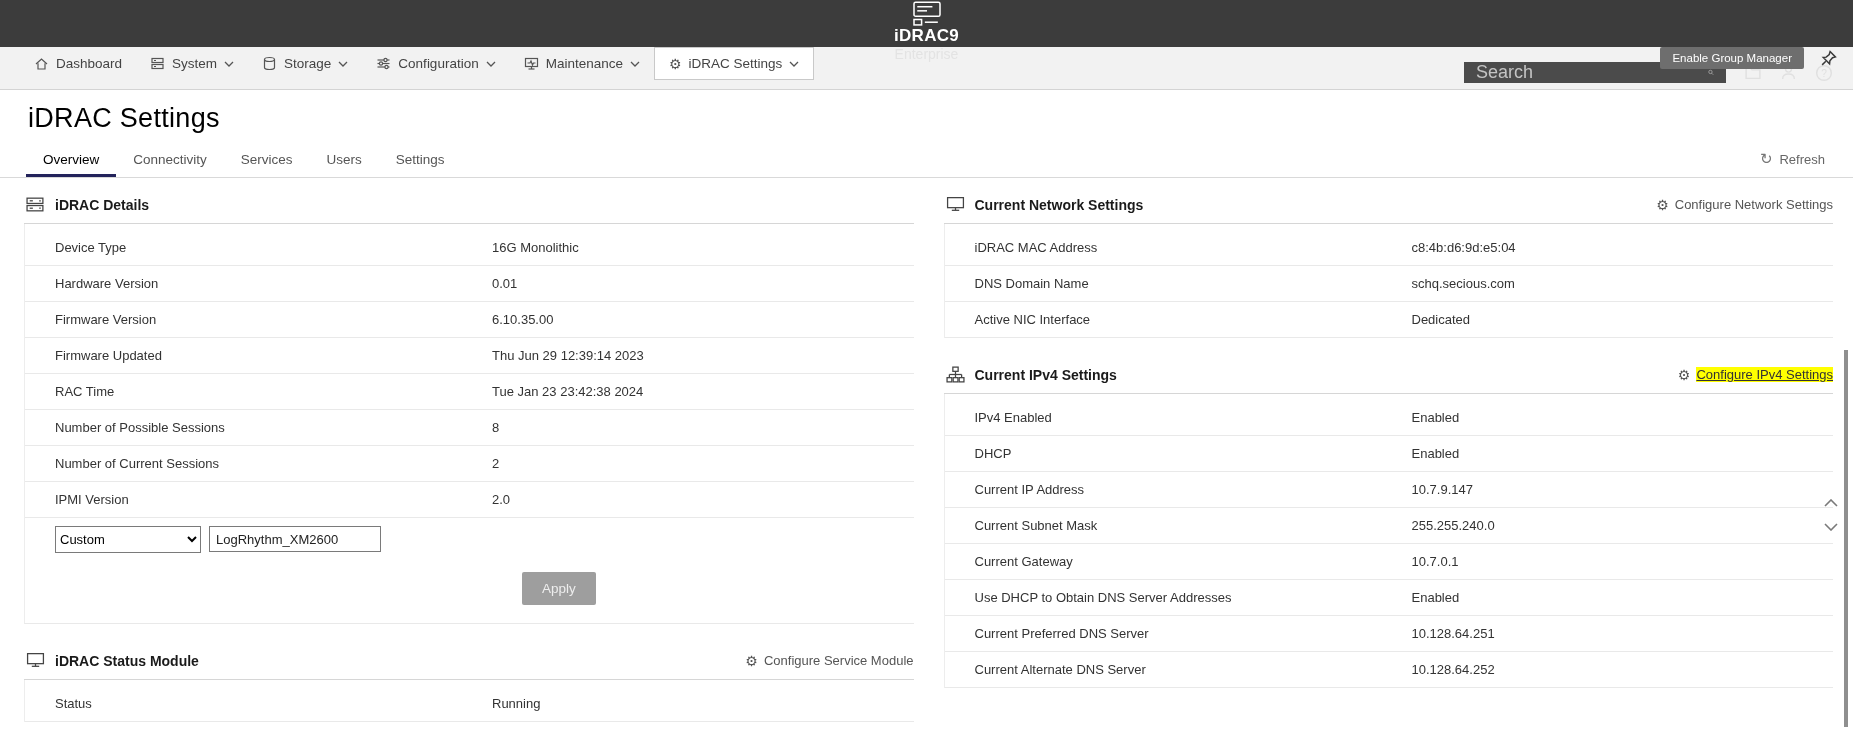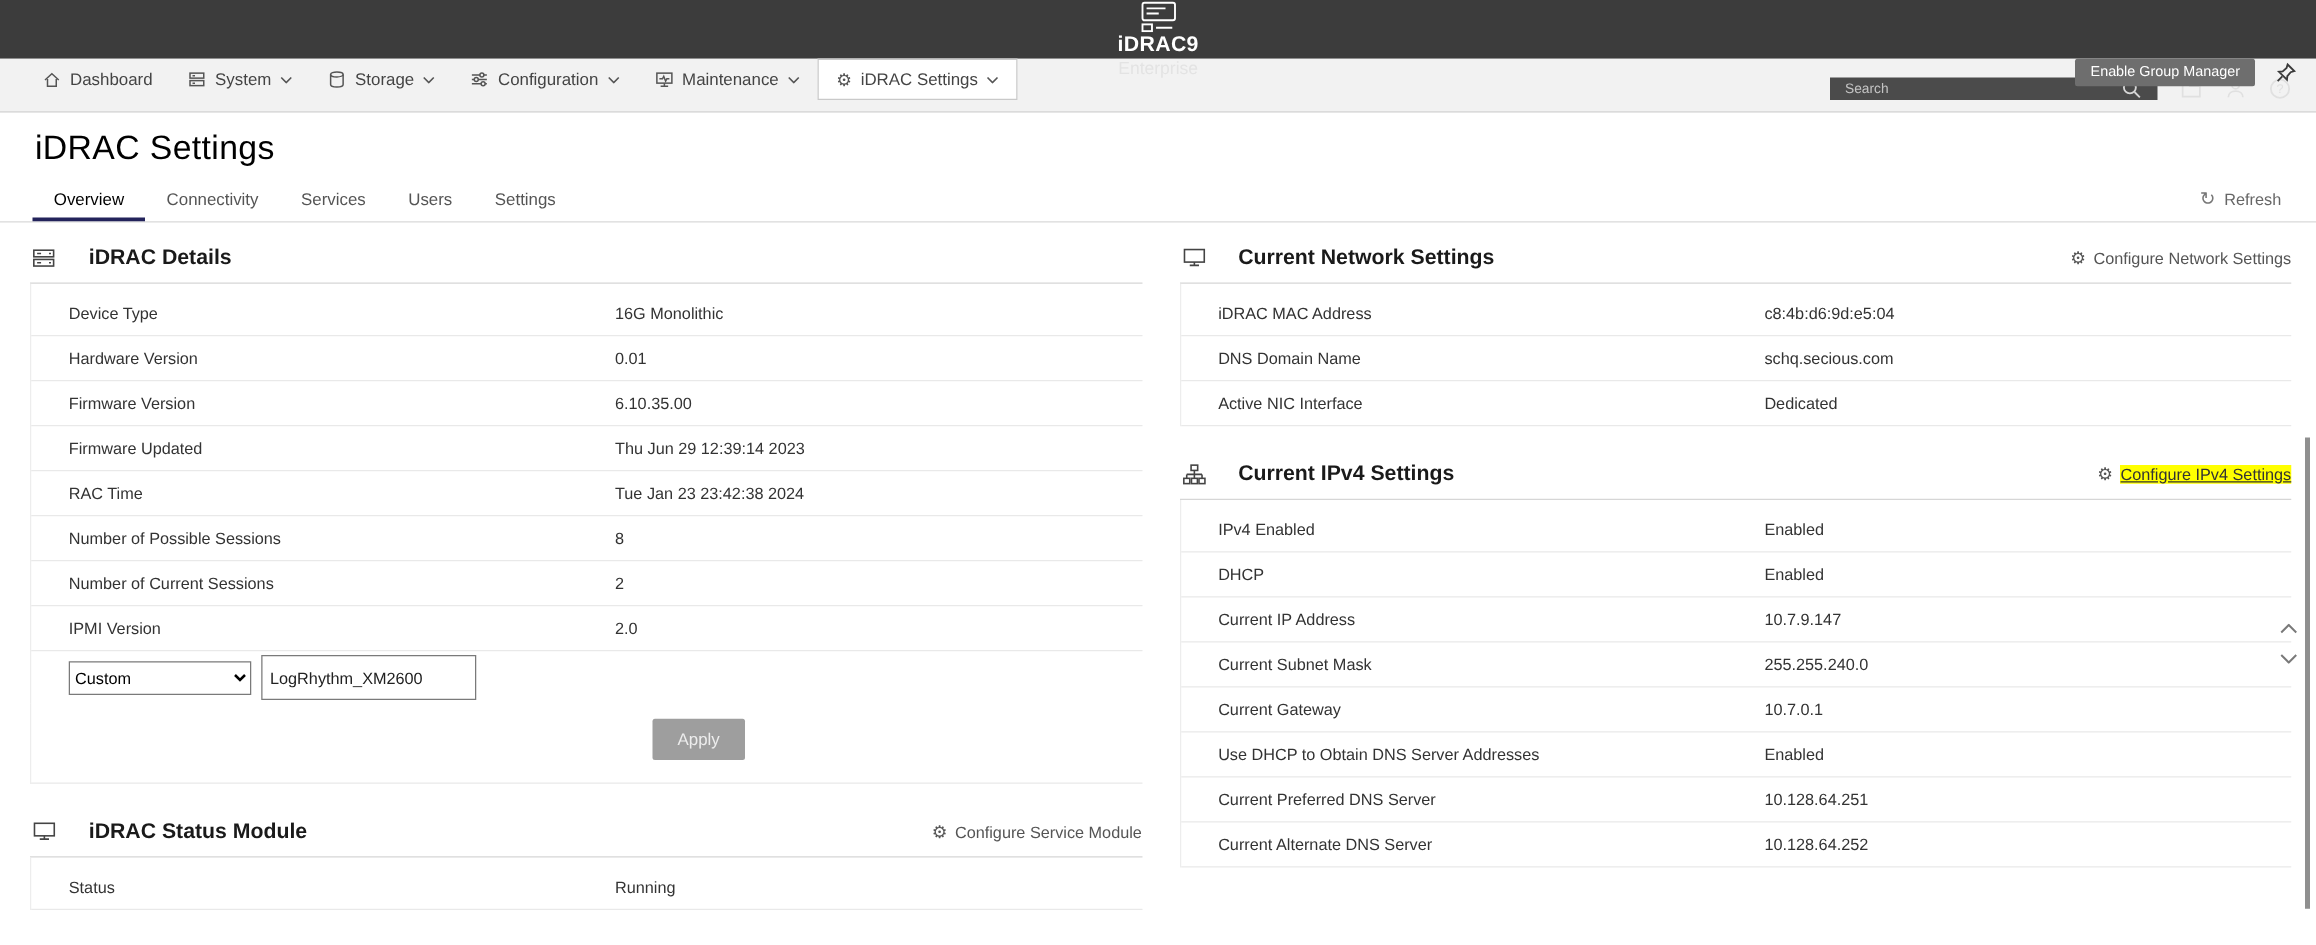--- a/index.html
+++ b/index.html
@@ -10,21 +10,21 @@
   }
 
   
   .topbar { height:47px; background:#3c3c3c; display:flex; align-items:center; color:#fff;flex-direction:column; }
   .logo-wrap { padding:0 10px; display:flex; align-items:center; }
   .brand { font-size:17px; font-weight:bold; letter-spacing:.3px; }
   .brand-divider { width:1px; height:20px; background:#8a8a8a; margin:0 10px; }
   .edition { font-size:14px; color:#e3e3e3; }
   .topbar-right { margin-left:auto; display:flex; align-items:stretch; height:100%; }
   .searchbox { width:262px; background:#4b4b4b; display:flex; align-items:center; padding:0 12px; }
-  .searchbox input { flex:1; background:transparent; border:none; outline:none; color:#ddd; font-size:11px; font-family:inherit; }
+  .searchbox input { flex:1; background:transparent; border:none; outline:none; color:#ddd; font-size:18px; font-family:inherit; }
   .searchbox input::placeholder { color:#c4c4c4; }
   .top-icons { display:flex; align-items:center; gap:18px; padding:0 20px 0 18px; }
 
   
   .navbar { height:43px; background:#f2f2f2; border-bottom:1px solid #d4d4d4; display:flex; align-items:flex-start; padding-left:20px; }
   .nav-item { display:flex; align-items:center; gap:7px; padding:0 14px; height:33px; font-size:13.5px; color:#444; cursor:default; }
   .nav-item.active { background:#fff; border:1px solid #c9c9c9; }
   .nav-right { margin-left:auto; display:flex; align-items:center; gap:16px; padding-right:16px; }
   .group-btn { background:#6e6e6e; color:#fff; border:none; font-size:11.5px; padding:5px 12px; border-radius:2px; font-family:inherit; }
 
@@ -33,33 +33,33 @@
   .tabs { display:flex; align-items:flex-end; border-bottom:1px solid #d9d9d9; margin-top:9px; padding-left:26px; position:relative; }
   .tab { padding:9px 17px 10px; font-size:13.5px; color:#555; }
   .tab.active { color:#000; border-bottom:3px solid #23235b; padding-bottom:7px; }
   .refresh-link { position:absolute; right:28px; bottom:9px; display:flex; align-items:center; gap:7px; color:#666; font-size:13px; }
   .refresh-glyph { font-size:15px; color:#777; }
 
   
   .content { display:flex; gap:30px; padding:0 20px 0 24px; }
   .col { flex:1; min-width:0; }
   .section-header { display:flex; align-items:center; gap:10px; padding:18px 0 10px 2px; border-bottom:1px solid #d6d6d6; }
-  .section-title { font-size:17px; font-weight:bold; color:#1a1a1a;margin-left:16px; }
+  .section-title { font-size:14px; font-weight:bold; color:#1a1a1a; }
   .configure-link { margin-left:auto; display:flex; align-items:center; gap:6px; color:#555; font-size:13px; cursor:pointer; }
   .gear-glyph { font-size:14px; color:#555; }
   .hl { background:#ffff00; text-decoration:underline; color:#333; }
 
   .rows { border-left:1px solid #ededed; padding-top:6px; }
   .row { display:flex; align-items:center; min-height:36px; border-bottom:1px solid #e9e9e9; padding-left:30px; }
   .row.noborder { border-bottom:none; }
   .row-label { width:437px; flex:none; font-size:13px; color:#333; padding-right:10px; }
   .row-value { font-size:13px; color:#333; }
   .control-row { min-height:42px; }
   .titlebar-select { width:146px; height:27px; border:1px solid #7a7a7a; font-size:13px; font-family:inherit; background:#fff; }
-  .titlebar-input { width:172px; height:36px; border:1px solid #7a7a7a; margin-left:8px; padding:0 6px; font-size:13px; font-family:inherit; color:#222; }
+  .titlebar-input { width:172px; height:26px; border:1px solid #7a7a7a; margin-left:8px; padding:0 6px; font-size:13px; font-family:inherit; color:#222; }
   .apply-row { border-bottom:1px solid #e9e9e9; border-left:1px solid #ededed; padding:12px 0 18px 497px; }
   .apply-btn { background:#9e9e9e; color:#ededed; border:none; padding:9px 20px; font-size:13.5px; border-radius:2px; font-family:inherit; }
 
   .section-gap { margin-top:10px; }
 
   
   .scroll-thumb { position:absolute; right:5px; top:350px; width:4px; height:377px; background:#8f8f8f; }
   .scroll-btns { position:absolute; right:12px; top:495px; display:flex; flex-direction:column; gap:8px; }
   .scroll-btn { width:20px; height:16px; display:flex; align-items:center; justify-content:center; }
 

